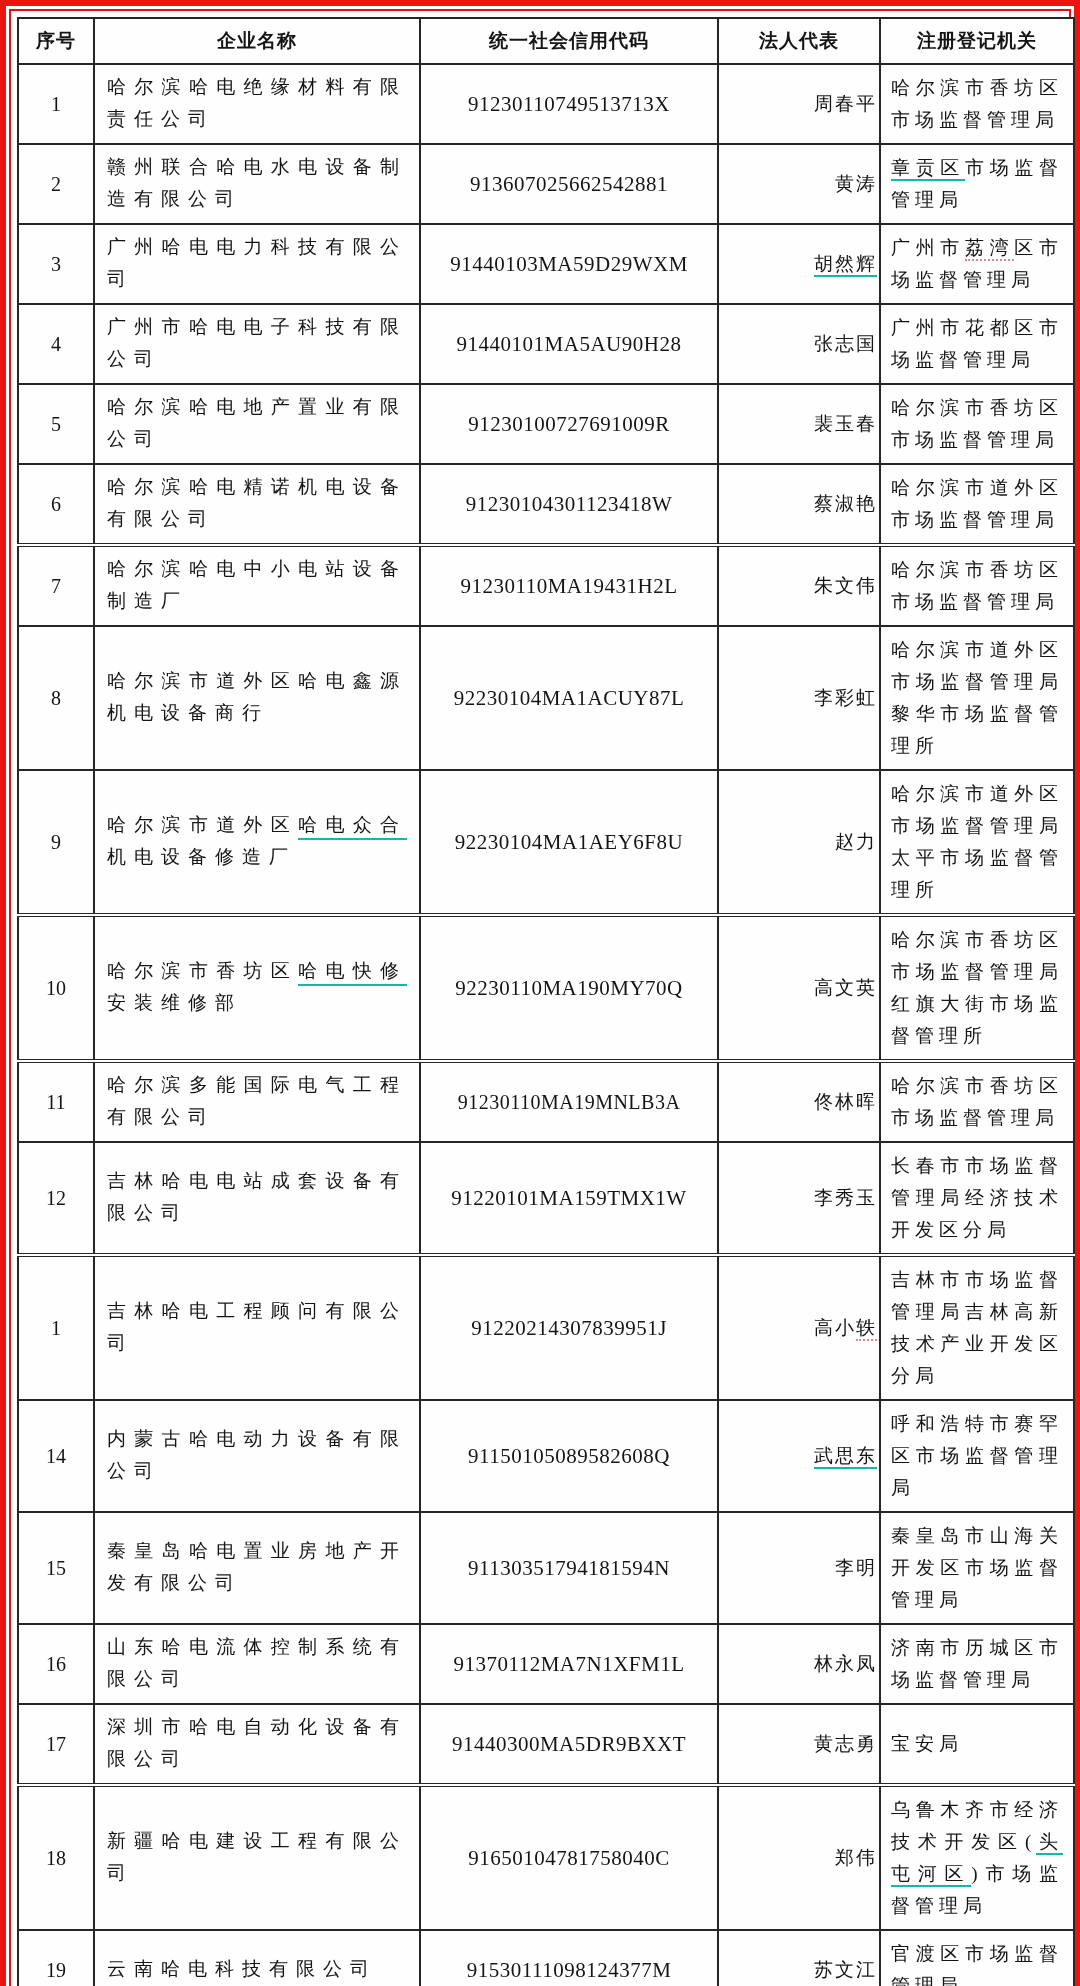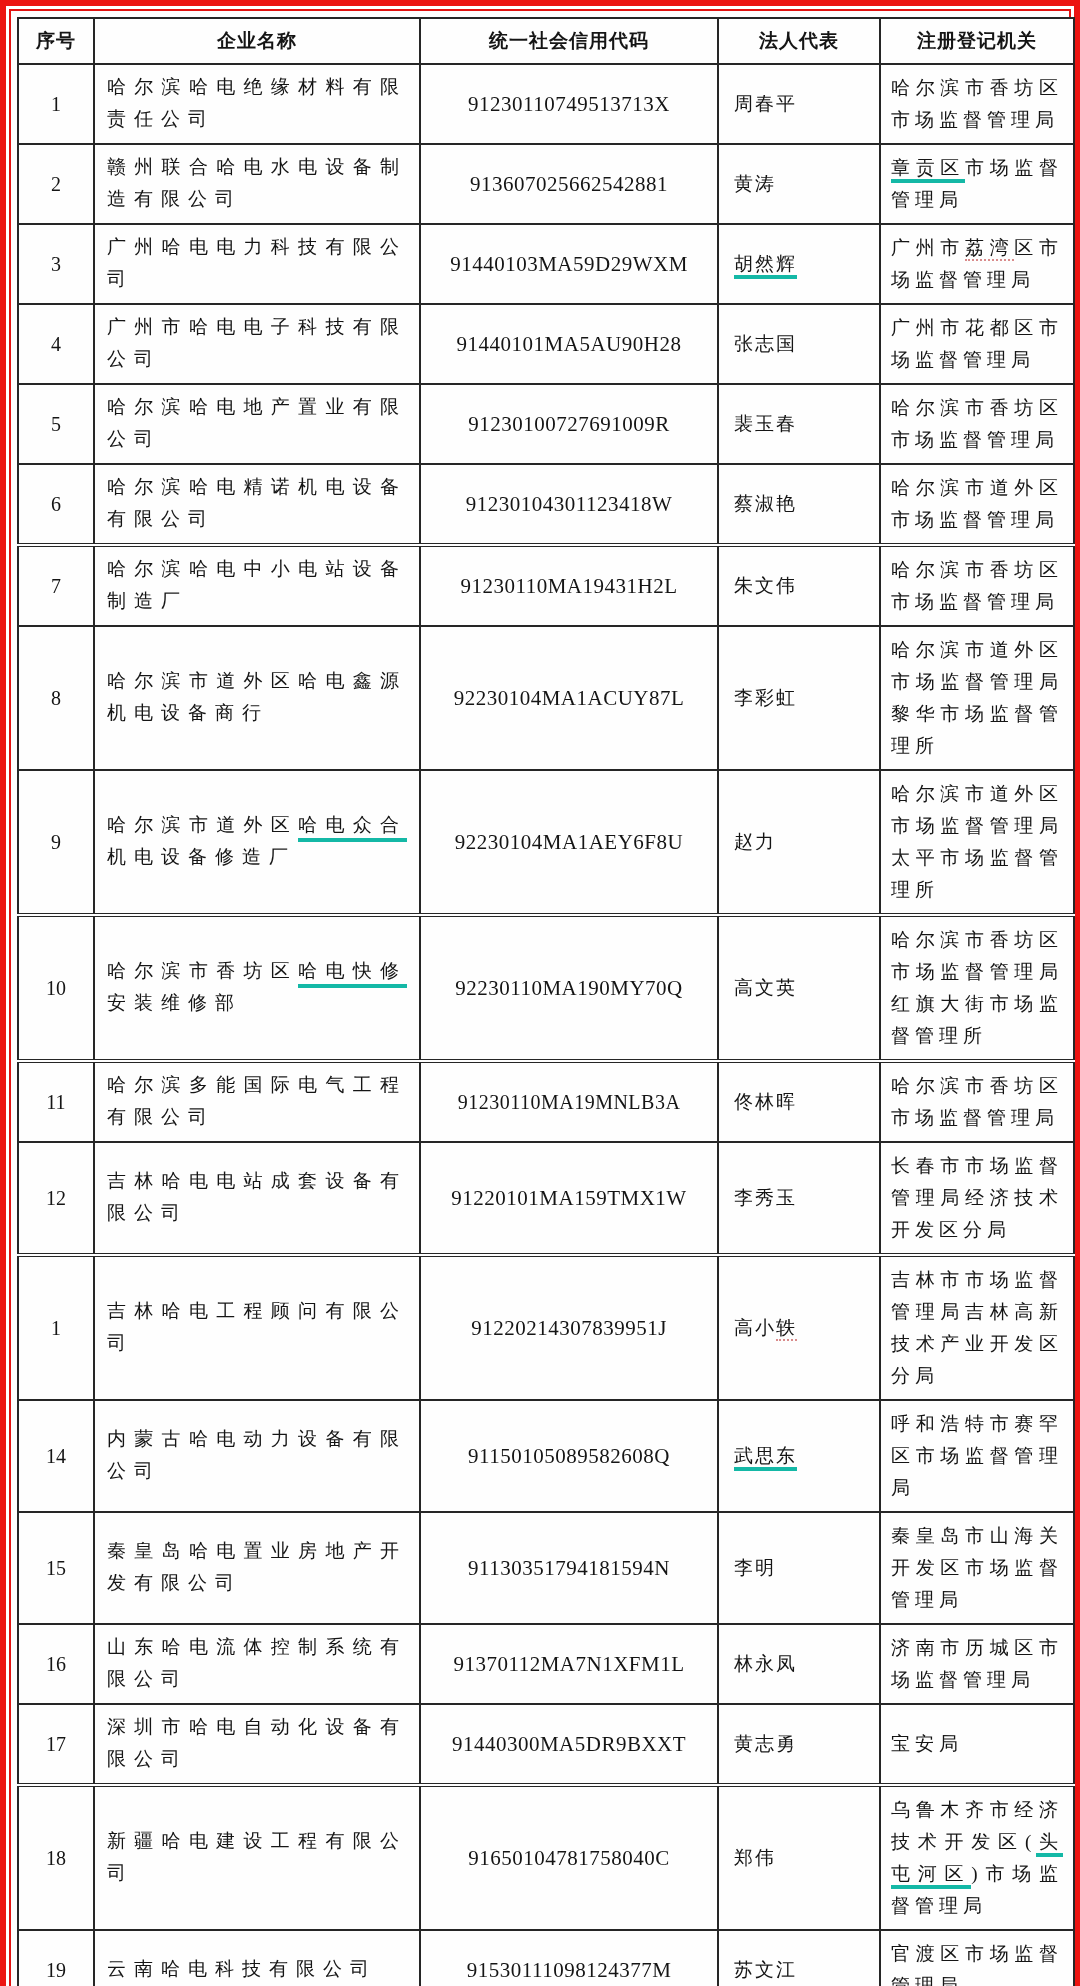--- a/index.html
+++ b/index.html
@@ -67,39 +67,39 @@
     font-family: Liberation Mono, monospace;
   }
   td.c-code {
     text-align: center;
     font-size: 21px;
     letter-spacing: 0.5px;
     padding: 4px 2px;
   }
   td.c-code.small { font-size: 20px; }
   td.c-rep {
-    text-align: left;
+    text-align: right;
     letter-spacing: 2px;
-    padding: 4px 15px;
+    padding: 4px 2px;
   }
   td.c-auth {
     text-align: justify;
     text-align-last: left;
     text-justify: inter-character;
     word-break: break-all;
     letter-spacing: 5px;
     line-height: 32px;
     padding: 7px 10px;
   }
 
   
   tr.thick-top td { border-top-width: 4px; border-top-style: double; }
 
   
-  .m-blue { border-bottom: 4px solid #14b8a6; padding-bottom: 1px; }
+  .m-blue { border-bottom: 2px solid #14b8a6; padding-bottom: 1px; }
   .m-red  { border-bottom: 2px dotted #d98b8b; padding-bottom: 1px; }
 </style>
 </head>
 <body>
 
 <div class="red-frame">
   <div class="red-frame-inner">
     <table class="doc-table">
       <colgroup>
         <col class="w-no">

